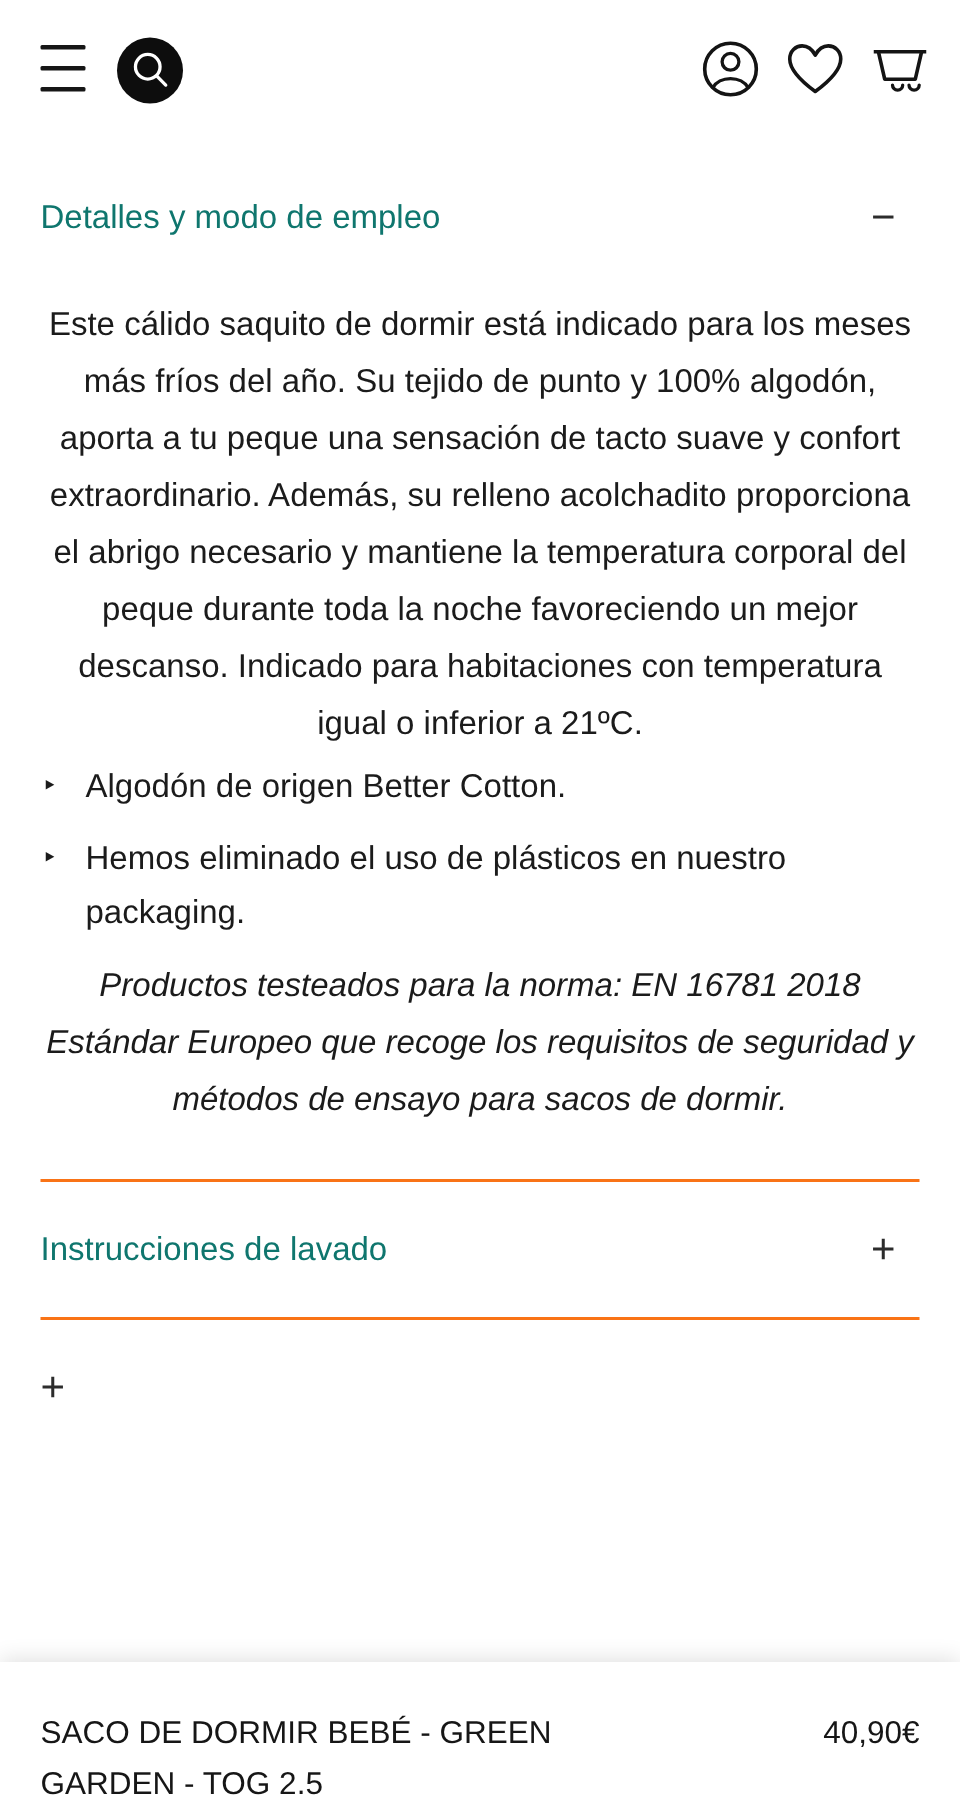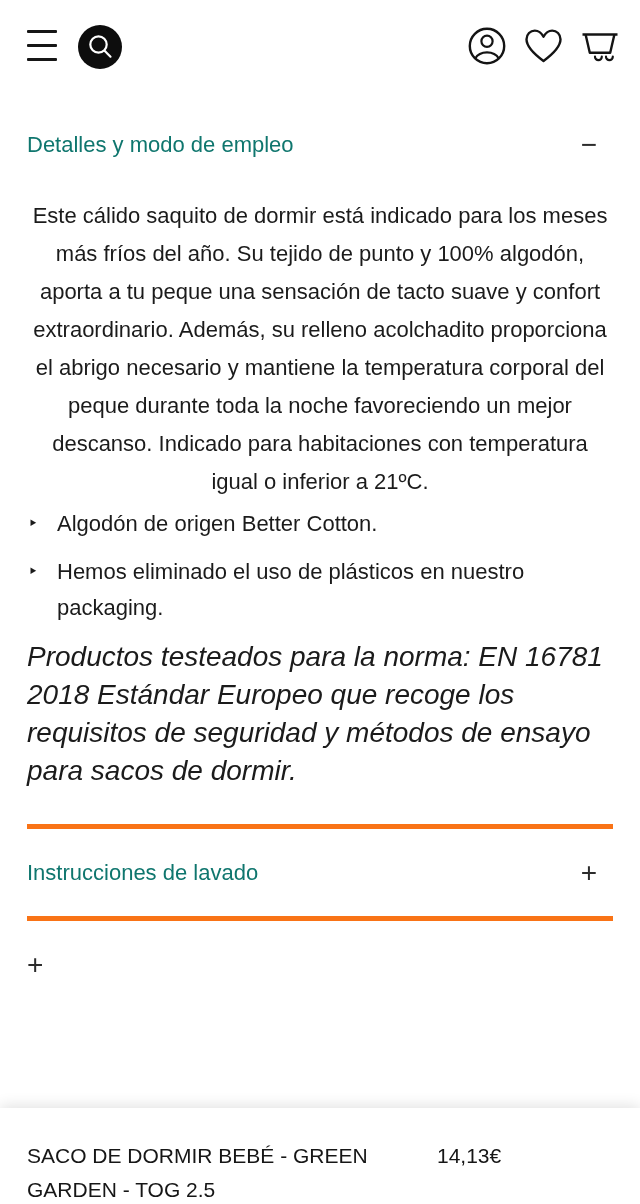--- a/index.html
+++ b/index.html
@@ -32,40 +32,40 @@
   .header-right { position: absolute; right: 21px; top: 27px; display: flex; align-items: center; gap: 17px; }
   .header-right svg { display: block; }
 
   
   .main { padding: 0 27px; }
 
   .acc-row { display: flex; align-items: center; justify-content: space-between; }
   .acc-row .acc-label { font-size: 22px; line-height: 28px; color: #0f766e; }
   .acc-toggle { font-size: 28px; font-weight: 300; color: #2c2c2c; margin-right: 16px; line-height: 28px; }
   .acc-row.details-header { margin-top: 36px; height: 28px; }
-  .acc-row.bordered { border-top: 5px solid #f97316; height: 92px; }
+  .acc-row.bordered { border-top: 2px solid #f97316; height: 92px; }
 
   .acc-body p.desc { margin-top: 38px; font-size: 22px; line-height: 38px; text-align: center; }
   .acc-body ul { list-style: none; margin-top: 5px; }
   .acc-body li {
     position: relative; padding-left: 30px;
     font-size: 22px; line-height: 36px; margin-bottom: 12px;
   }
   .acc-body li::before {
     content: "\2023";
     position: absolute; left: 2px; top: 0;
     font-size: 22px; color: #1b1b1b;
   }
-  .acc-body p.note { margin-top: 8px; margin-bottom: 34px; font-style: italic; font-size: 28px; line-height: 38px; }
+  .acc-body p.note { margin-top: 8px; margin-bottom: 34px; font-style: italic; font-size: 22px; line-height: 38px; text-align: center; }
 
   
   .sticky-bar {
     position: absolute; left: 0; bottom: 0; width: 100%; height: 96px;
     background: #fff; box-shadow: 0 -2px 14px rgba(0,0,0,0.12);
-    padding: 31px 27px 0; display: flex; justify-content: flex-start;
+    padding: 31px 27px 0; display: flex; justify-content: space-between;
     align-items: flex-start; z-index: 10;
   }
   .bar-title { font-size: 21px; line-height: 34px; max-width: 410px; color: #161616; }
   .bar-price { font-size: 21px; line-height: 34px; color: #161616; }
 </style>
 </head>
 <body>
 
 <header class="header">
   <button class="menu-btn" aria-label="menu">
@@ -130,14 +130,14 @@
   </div>
 
   <div class="acc-row bordered">
     <span class="acc-toggle">+</span>
   </div>
 
 </main>
 
 <div class="sticky-bar">
   <div class="bar-title">SACO DE DORMIR BEBÉ - GREEN GARDEN - TOG 2.5</div>
-  <div class="bar-price">14,13€</div>
+  <div class="bar-price">40,90€</div>
 </div>
 
 </body></html>

